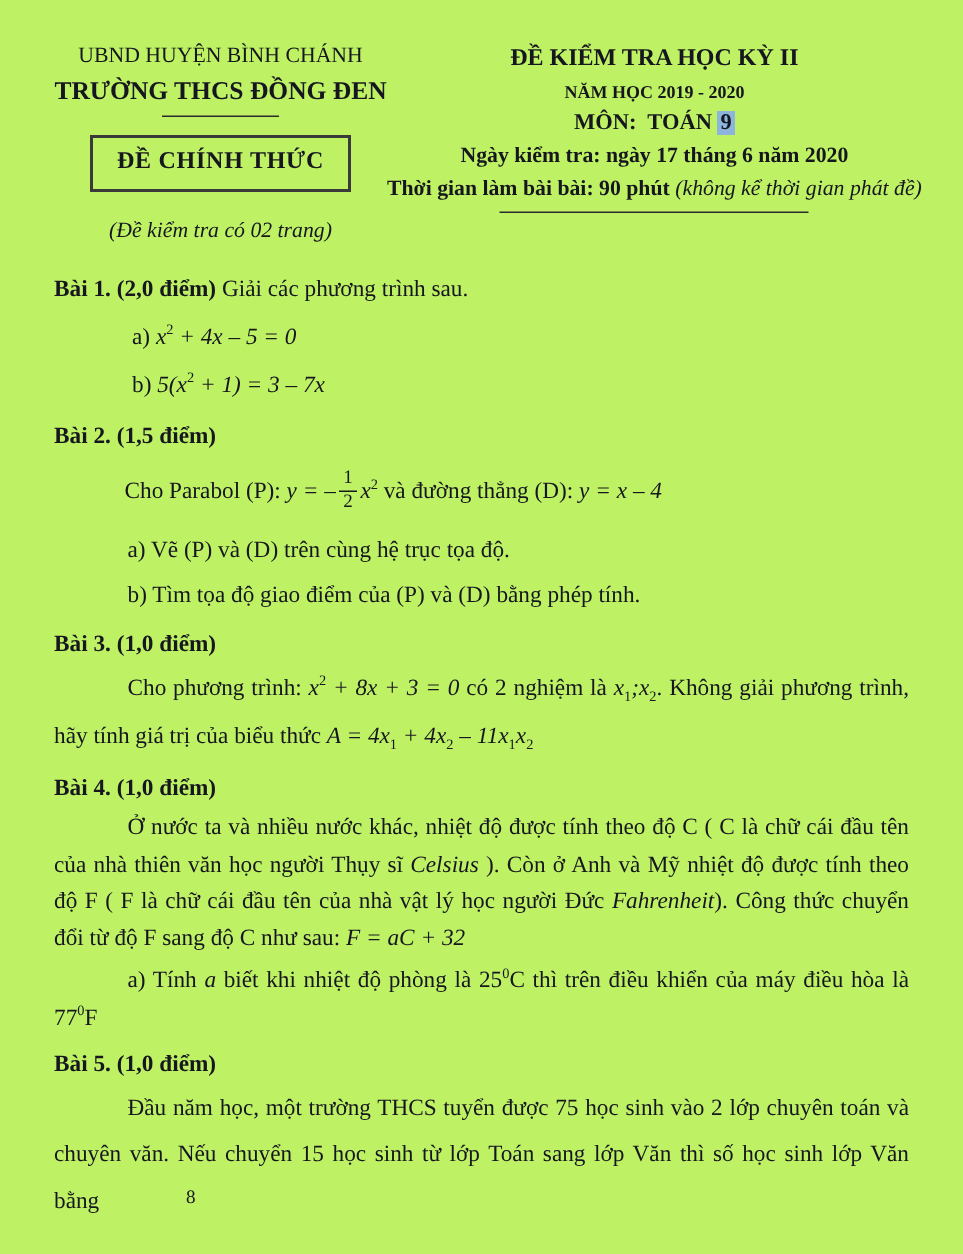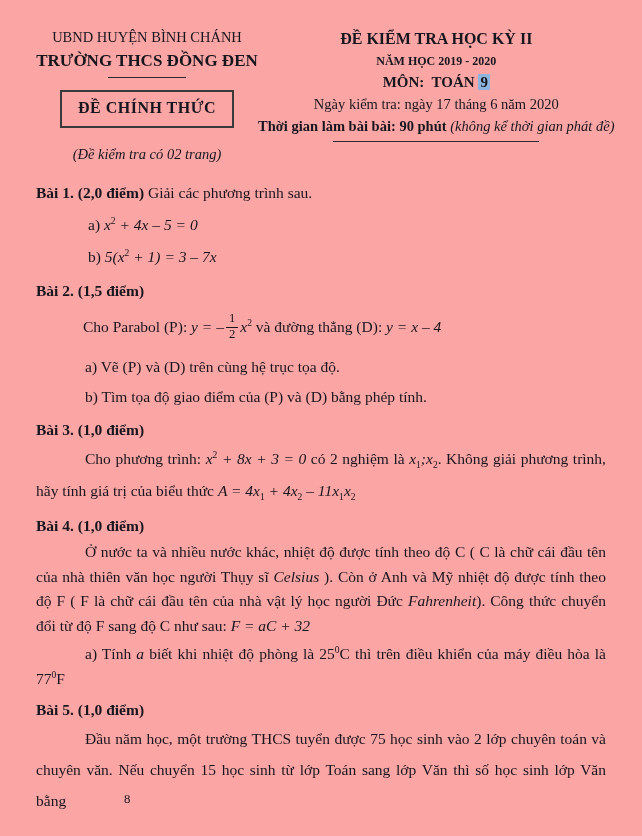--- a/index.html
+++ b/index.html
@@ -1,40 +1,40 @@
 <!DOCTYPE html>
 <html><head>
 <meta charset="utf-8">
 <style>
   html,body{margin:0;padding:0;background:#ffffff;}
   .page{
     width:642px;height:836px;box-sizing:border-box;
     padding:28px 36px 0 36px;
-    background:#fca5a5;color:#16161e;
+    background:#bef264;color:#16161e;
     font-family:"Liberation Serif","DejaVu Serif",serif;
     font-size:15.5px;line-height:1.35;
     overflow:hidden;
   }
   
   .header{display:flex;}
   .header-left{width:222px;flex-shrink:0;text-align:center;}
   .header-right{flex:1;text-align:center;}
   .org1{font-size:14.5px;white-space:nowrap;}
   .org2{font-size:17px;font-weight:bold;margin-top:2px;white-space:nowrap;}
   .org-underline{width:78px;height:0;border-bottom:1.6px solid #2b2b2b;margin:4px auto 0;}
   .official-box{
     display:inline-block;border:2px solid #3a3a3a;
     padding:5px 16px 8px;margin-top:12px;
     font-weight:bold;font-size:16px;letter-spacing:.5px;white-space:nowrap;
   }
   .pages-note{font-style:italic;font-size:14.5px;margin-top:17px;white-space:nowrap;}
   .r1{font-weight:bold;font-size:16px;white-space:nowrap;}
   .r2{font-weight:bold;font-size:12px;margin-top:3px;white-space:nowrap;}
   .r3{font-weight:bold;font-size:15px;margin-top:3px;white-space:pre-wrap;}
-  .r4{font-weight:normal;font-size:14.5px;margin-top:3px;white-space:nowrap;}
+  .r4{font-weight:bold;font-size:14.5px;margin-top:3px;white-space:nowrap;}
   .r5{font-size:14.5px;margin-top:2px;white-space:nowrap;}
   .r5 .bold{font-weight:bold;}
   .r5 .ital{font-style:italic;}
   .grade-hl{padding:0 2px;}
   .right-underline{width:206px;height:0;border-bottom:1.5px solid #2b2b2b;margin:5px auto 0;}
   
   .content{margin-top:18px;}
   .phead{font-weight:bold;}
   .phead-line{margin:14px 0 0;}
   .pitem{padding-left:52px;margin:11px 0 0;}

